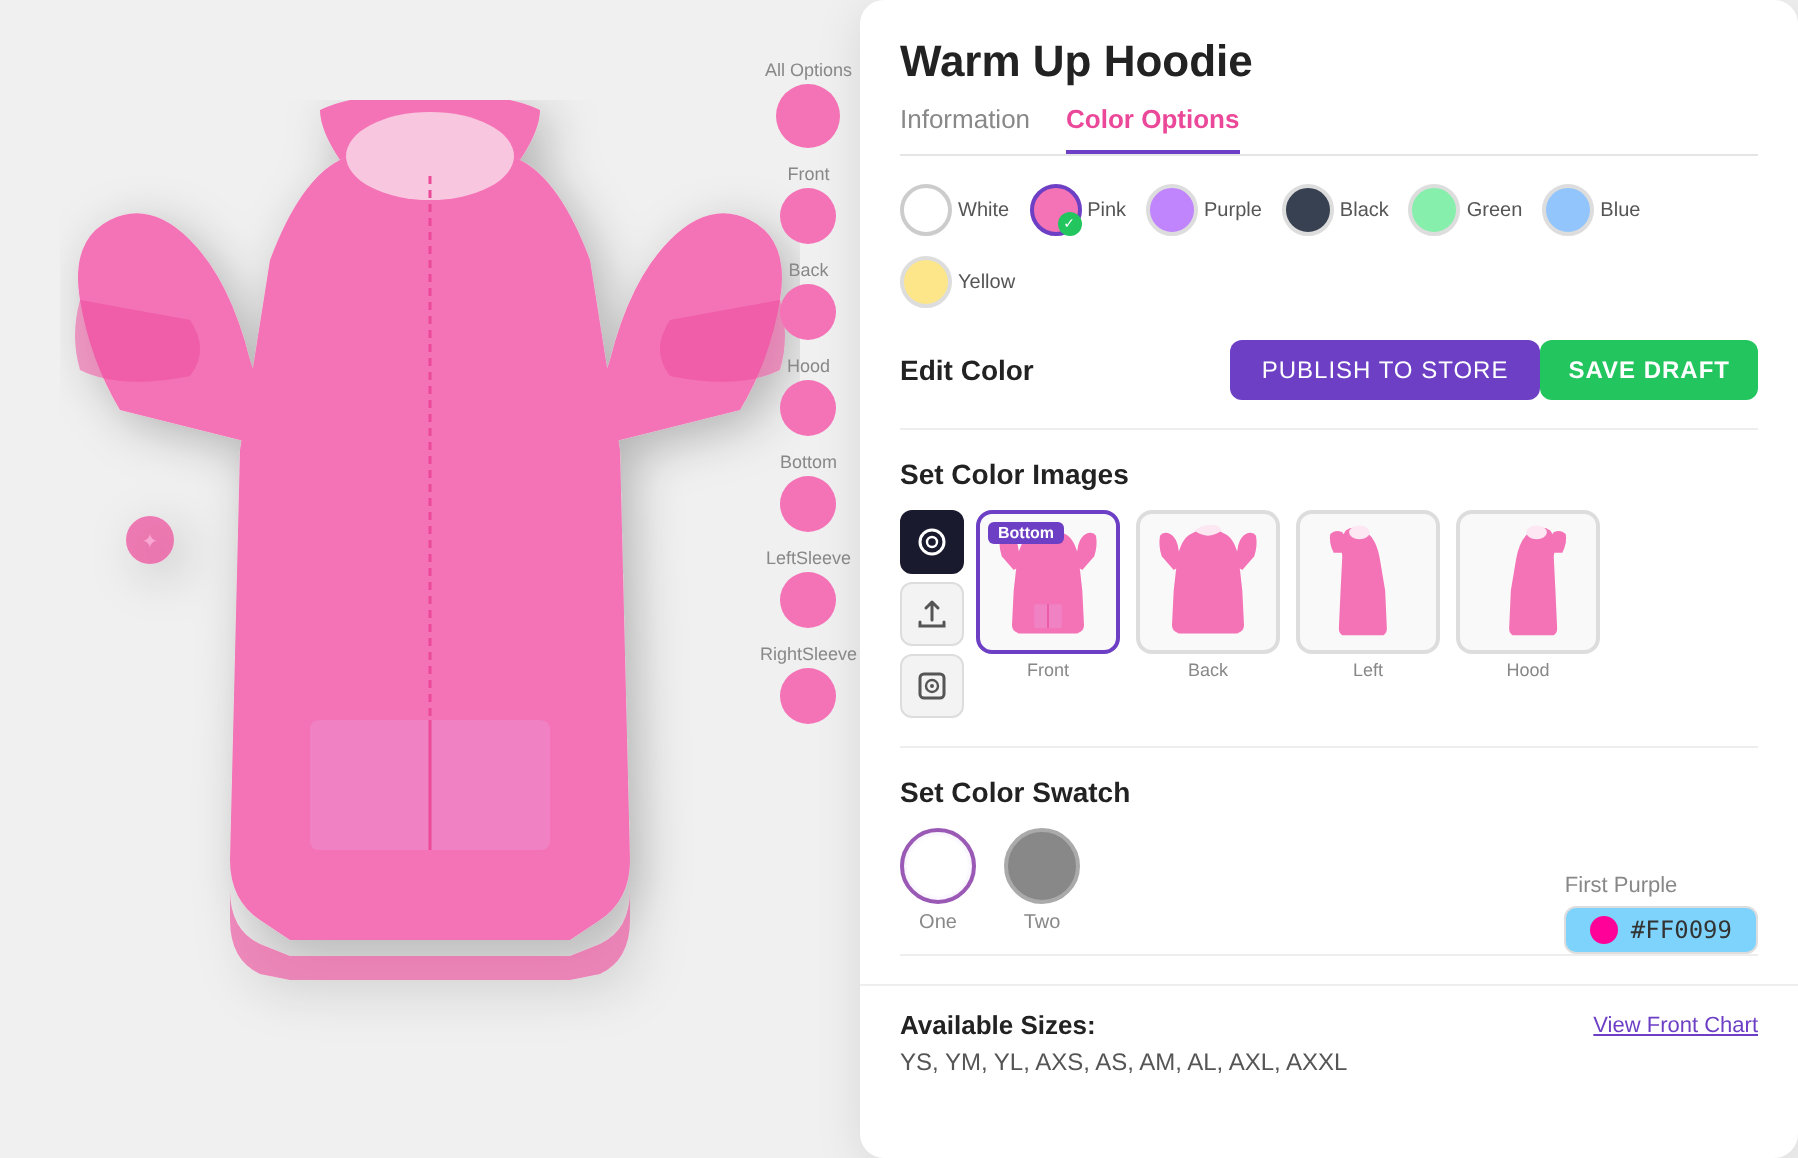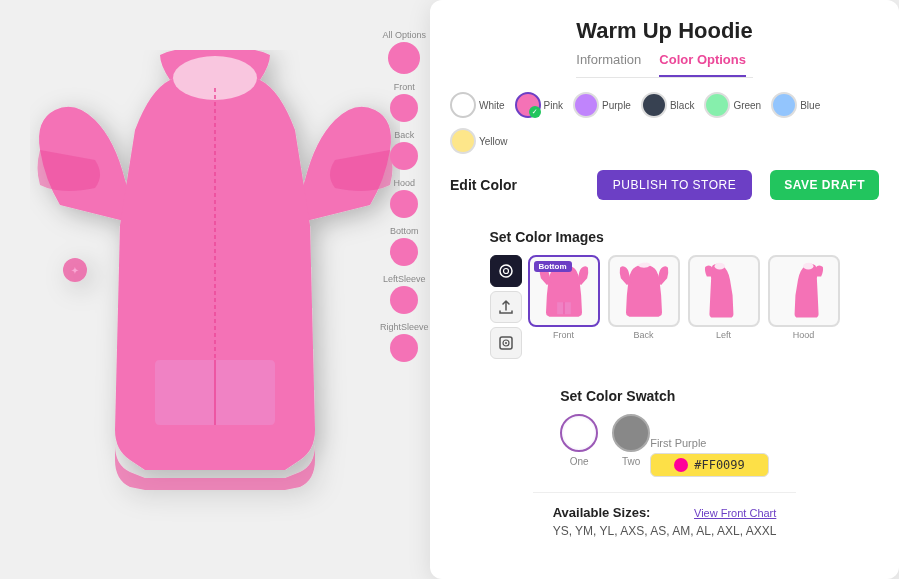--- a/index.html
+++ b/index.html
@@ -36,21 +36,20 @@
     
     .panel {
       width: 469px;
       height: 579px;
       background: #fff;
       border-radius: 12px;
       box-shadow: 0 4px 24px rgba(0,0,0,0.10);
       overflow-y: auto;
       display: flex;
       flex-direction: column;
-      align-items: center;
     }
     
     .sidebar-column {
       position: absolute;
       left: 380px;
       top: 30px;
       display: flex;
       flex-direction: column;
       align-items: center;
       gap: 0;
@@ -183,21 +182,21 @@
       background: #22c55e;
       color: #fff;
       border: none;
       border-radius: 6px;
       padding: 8px 14px;
       font-size: 12px;
       font-weight: 700;
       cursor: pointer;
       text-transform: uppercase;
       letter-spacing: 0.5px;
-      margin-left: 18px;
+      margin-left: 0;
     }
     .action-btns {
       display: flex;
       gap: 0;
     }
     
     .section-title {
       font-size: 14px;
       font-weight: 700;
       color: #222;
@@ -311,22 +310,22 @@
     }
     .first-color-label {
       font-size: 11px;
       color: #888;
     }
     .color-hex-input {
       display: flex;
       align-items: center;
       border: 1px solid #ddd;
       border-radius: 6px;
-      padding: 4px 23px;
-      background: #fde047;
+      padding: 4px 12px;
+      background: #7dd3fc;
       gap: 6px;
     }
     .color-hex-dot {
       width: 14px;
       height: 14px;
       border-radius: 50%;
       background: #FF0099;
     }
     .color-hex-value {
       font-size: 12px;

